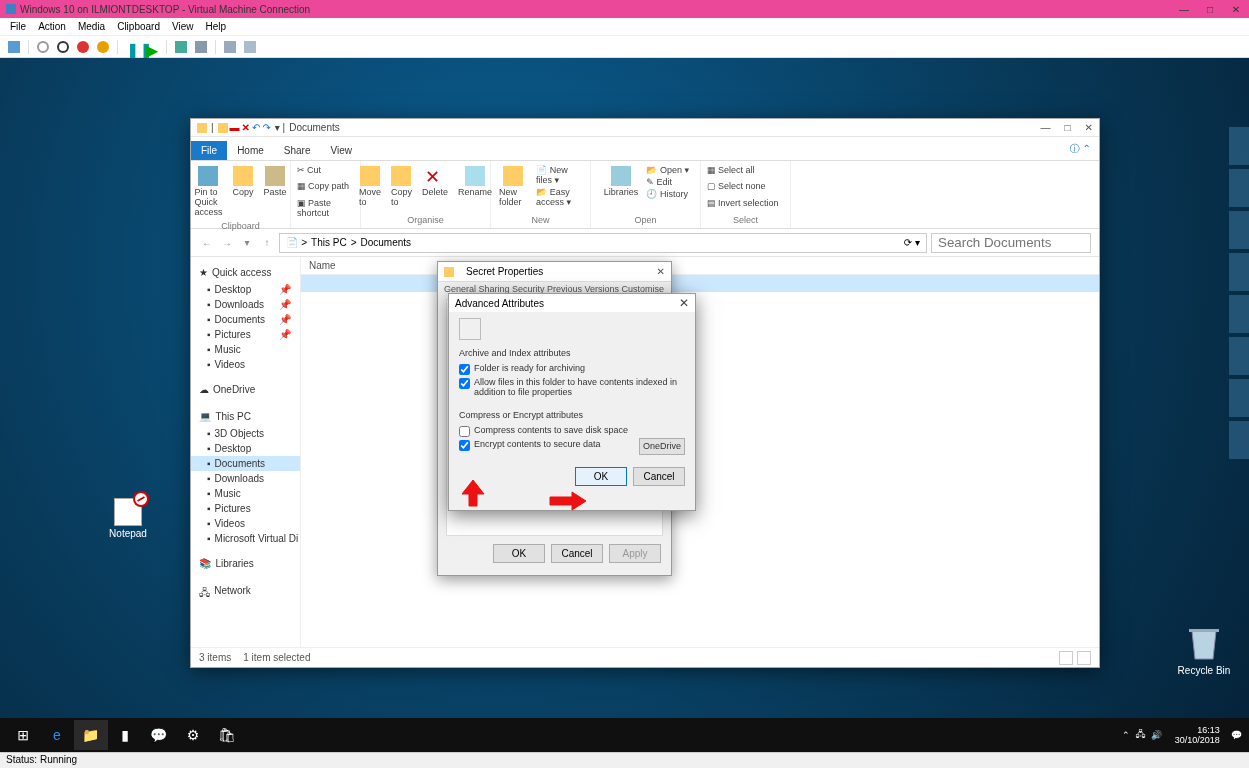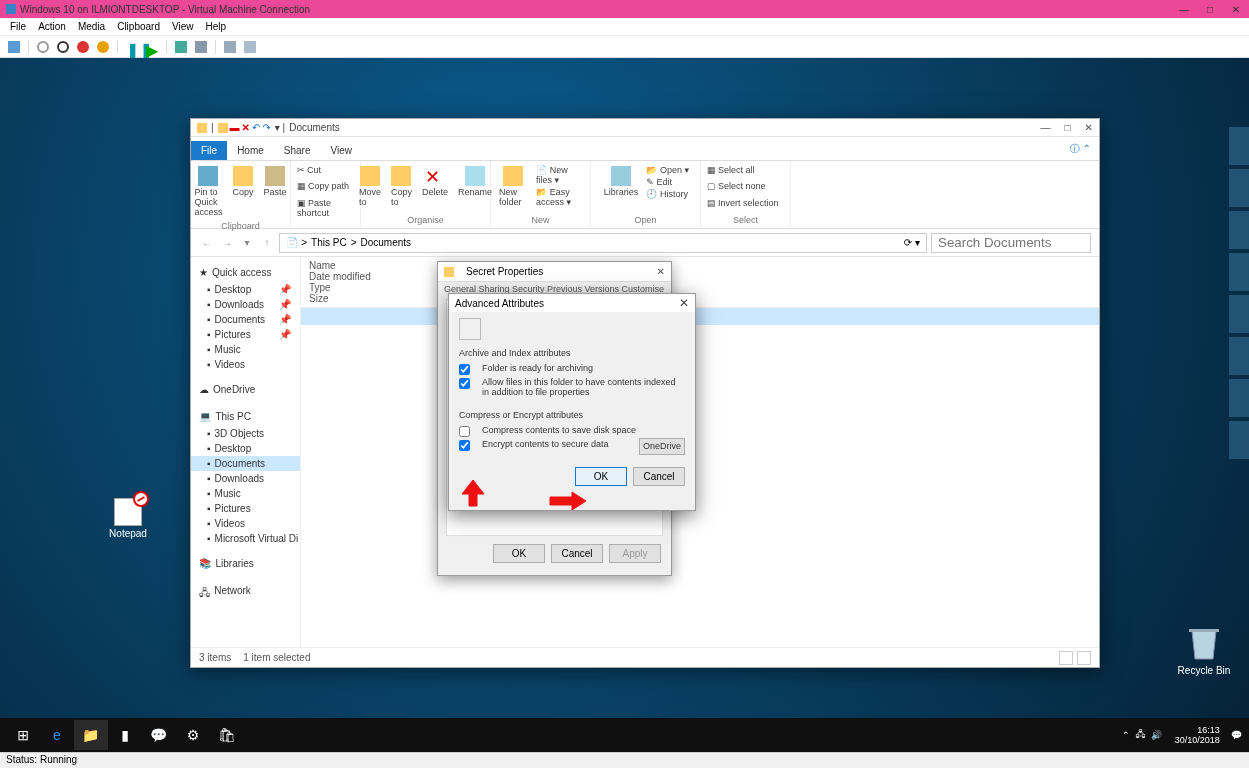--- a/index.html
+++ b/index.html
@@ -52,21 +52,21 @@
 .addr-bar{height:28px;display:flex;align-items:center;gap:4px;padding:0 8px;border-bottom:1px solid #e5e5e5;font-size:10px;}
 .addr-bar .nav{width:16px;text-align:center;color:#888;}
 .addr-bar .path{flex:1;border:1px solid #ccc;height:20px;display:flex;align-items:center;padding:0 6px;gap:4px;}
 .addr-bar .search{width:160px;border:1px solid #ccc;height:20px;padding:0 6px;color:#888;}
 .explorer-body{display:flex;height:390px;}
 .nav-pane{width:110px;border-right:1px solid #eee;font-size:10px;padding:6px 0;overflow:hidden;}
 .nav-pane .item{padding:2px 8px 2px 16px;display:flex;align-items:center;gap:4px;color:#333;white-space:nowrap;}
 .nav-pane .item.sel{background:#cce8ff;}
 .nav-pane .hdr{padding:4px 8px;font-weight:400;color:#333;display:flex;gap:4px;}
 .file-list{flex:1;font-size:10px;}
-.file-list .cols{display:flex;border-bottom:1px solid #eee;padding:3px 0;flex-direction:column;}
+.file-list .cols{display:flex;border-bottom:1px solid #eee;padding:3px 0;}
 .file-list .cols div{padding:0 8px;color:#555;}
 .file-list .row{display:flex;padding:3px 0;justify-content:center;}
 .file-list .row.sel{background:#cce8ff;}
 .file-list .row div{padding:0 8px;}
 .explorer-status{position:absolute;bottom:0;left:0;right:0;height:20px;border-top:1px solid #eee;font-size:10px;display:flex;align-items:center;padding:0 8px;gap:12px;color:#555;}
 .explorer-status .right{margin-left:auto;display:flex;gap:4px;}
 .view-ic{width:14px;height:14px;border:1px solid #ccc;}
 
 
 .props{position:absolute;left:437px;top:203px;width:235px;height:315px;background:#f0f0f0;border:1px solid #999;box-shadow:0 4px 14px rgba(0,0,0,.4);}
@@ -80,21 +80,21 @@
 .dlg-btn.primary{background:#e5f1fb;border:1px solid #0078d7;}
 
 
 .adv{position:absolute;left:448px;top:235px;width:248px;height:218px;background:#f0f0f0;border:1px solid #999;box-shadow:0 5px 18px rgba(0,0,0,.5);}
 .adv-title{height:18px;display:flex;align-items:center;padding:0 6px;font-size:10px;background:#fff;}
 .adv-title .close{margin-left:auto;font-size:12px;color:#444;}
 .adv-body{padding:6px 10px;font-size:9px;color:#333;}
 .adv-desc{display:flex;gap:6px;margin-bottom:8px;}
 .adv-desc .ic{width:22px;height:22px;border:1px solid #bbb;flex-shrink:0;}
 .adv-group-label{font-size:9px;margin:4px 0 4px;}
-.adv-check{display:flex;align-items:flex-start;gap:12px;padding:1px 0;}
+.adv-check{display:flex;align-items:flex-start;gap:4px;padding:1px 0;}
 .adv-check input{width:11px;height:11px;margin-top:1px;}
 .adv-details{float:right;width:46px;height:17px;font-size:9px;border:1px solid #adadad;background:#e1e1e1;text-align:center;line-height:15px;}
 .adv-btns{display:flex;gap:6px;justify-content:flex-end;padding:6px 10px;}
 
 
 .arrow{position:absolute;pointer-events:none;}
 .arrow svg{overflow:visible;}
 
 
 .sq{display:inline-block;width:10px;height:10px;}

